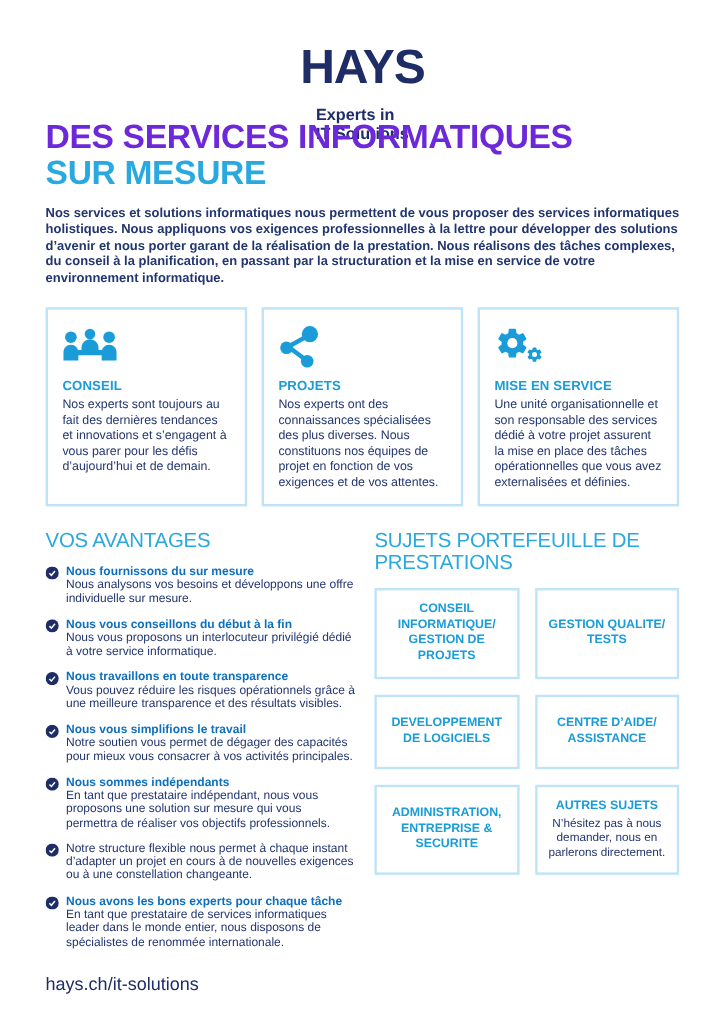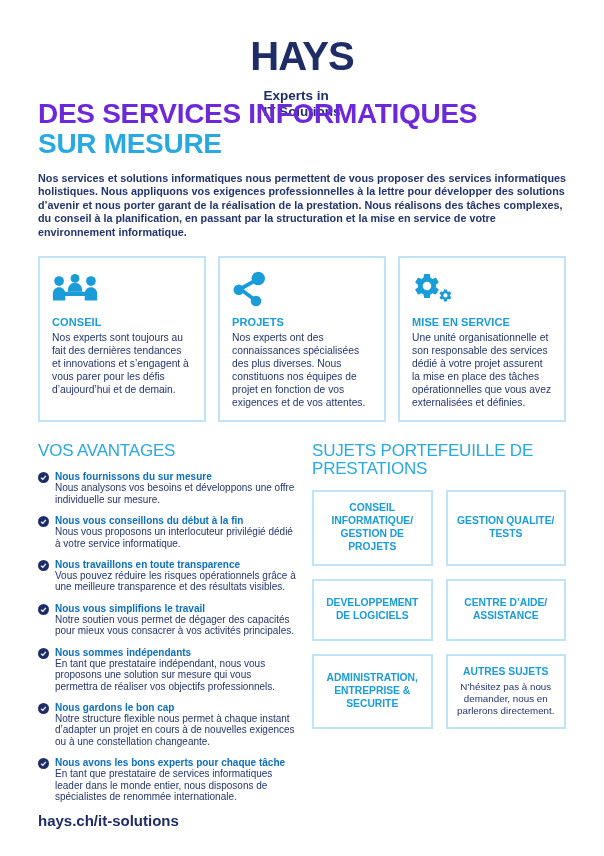--- a/index.html
+++ b/index.html
@@ -51,21 +51,21 @@
   .portfolio-grid{margin-top:12px;display:grid;grid-template-columns:1fr 1fr;gap:13px;}
   .portfolio-cell{
     border:2px solid #bfe3f7;background:#fff;box-sizing:border-box;
     min-height:62px;display:flex;flex-direction:column;justify-content:center;align-items:center;
     text-align:center;padding:10px 7px;
   }
   .portfolio-label{font-size:10.3px;font-weight:700;color:#1a9cd8;line-height:1.25;white-space:pre-line;}
   .portfolio-note{font-size:9.8px;color:#22356e;line-height:1.25;margin-top:2px;}
 
   
-  .footer{position:absolute;left:38px;bottom:27px;font-size:15px;font-weight:700;color:#1f2d66;}
+  .footer{position:absolute;left:38px;bottom:27px;font-size:15px;font-weight:400;color:#1f2d66;}
 </style>
 </head>
 <body>
 
 <div class="page">
 
   <div class="logo-row">
     <div class="logo-hays">HAYS</div>
     <div class="logo-tag" style="white-space:pre-line;">Experts in
 IT Solutions</div>
@@ -187,21 +187,20 @@
               <div class="adv-text">En tant que prestataire indépendant, nous vous proposons une solution sur mesure qui vous permettra de réaliser vos objectifs professionnels.</div>
             </div>
         </div>
 
         <div class="adv-item">
           <svg class="adv-bullet" viewBox="0 0 16 16">
               <circle cx="8" cy="8" r="8" fill="#1f2d66"></circle>
               <polyline points="4.6,8.4 7,10.8 11.4,5.6" fill="none" stroke="#fff" stroke-width="1.8"></polyline>
             </svg>
           <div class="adv-body">
-              <div class="adv-title">Nous gardons le bon cap</div>
               <div class="adv-text">Notre structure flexible nous permet à chaque instant d’adapter un projet en cours à de nouvelles exigences ou à une constellation changeante.</div>
             </div>
         </div>
 
         <div class="adv-item">
           <svg class="adv-bullet" viewBox="0 0 16 16">
               <circle cx="8" cy="8" r="8" fill="#1f2d66"></circle>
               <polyline points="4.6,8.4 7,10.8 11.4,5.6" fill="none" stroke="#fff" stroke-width="1.8"></polyline>
             </svg>
           <div class="adv-body">

